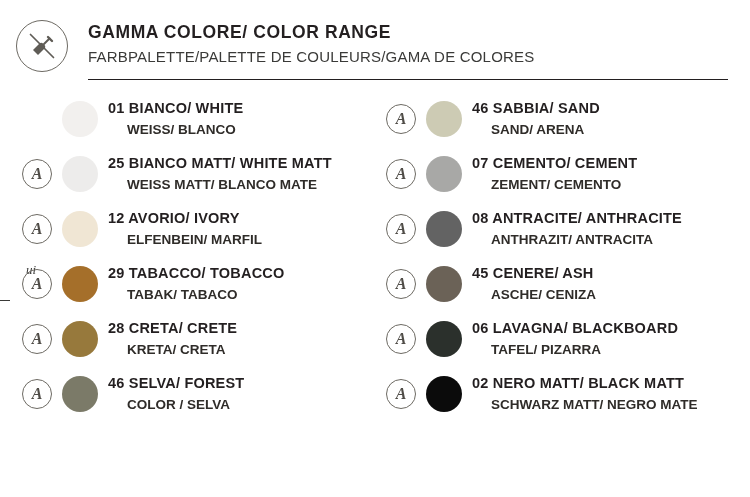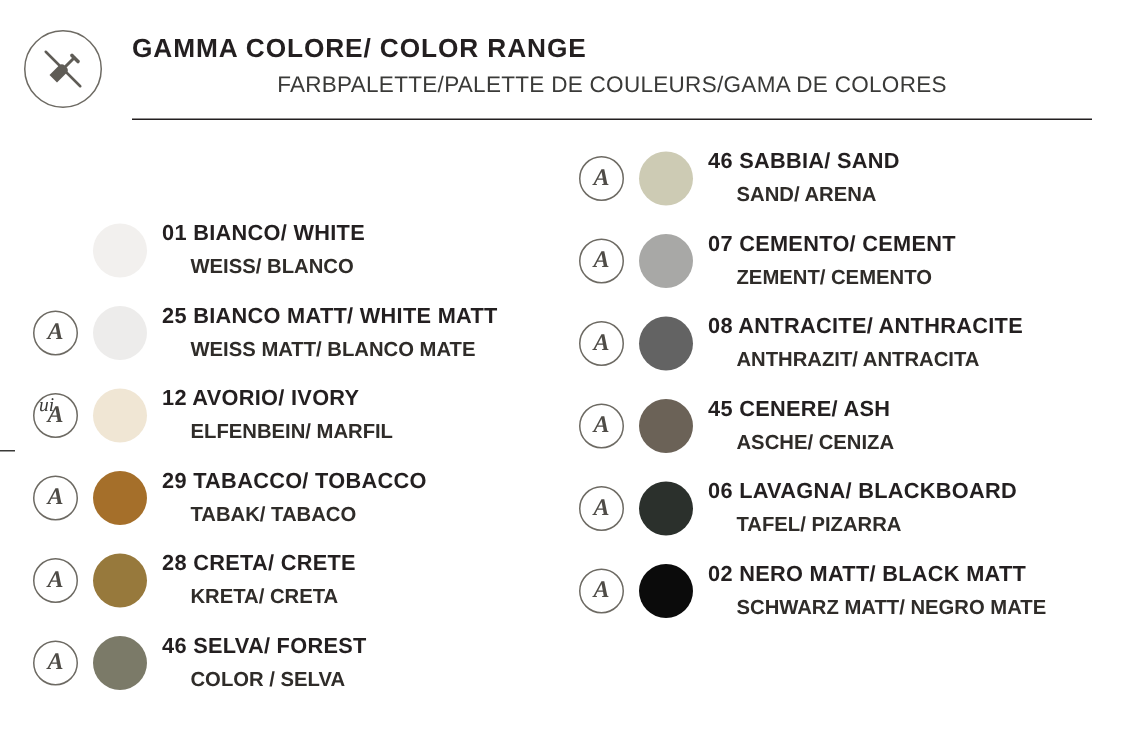--- a/index.html
+++ b/index.html
@@ -55,21 +55,20 @@
     white-space: nowrap;
   }
   .header-sub {
     font-size: 15px;
     font-weight: normal;
     letter-spacing: 0.2px;
     color: #3a3a38;
     line-height: 1.3;
     margin-top: 3px;
     white-space: nowrap;
-    text-align: center;
   }
   .header-rule {
     position: absolute;
     left: 88px;
     top: 79px;
     width: 640px;
     height: 1px;
     background: #231f20;
   }
 
@@ -78,21 +77,21 @@
     position: absolute;
     left: 0;
     top: 96px;
     width: 750px;
   }
   .col {
     position: absolute;
     top: 0;
     width: 375px;
   }
-  .col-left  { left: 0px; margin-top: 48px; }
+  .col-left  { left: 0px; }
   .col-right { left: 364px; }
 
   .row {
     position: relative;
     height: 55px;
     box-sizing: border-box;
   }
   .badge {
     position: absolute;
     left: 22px;

